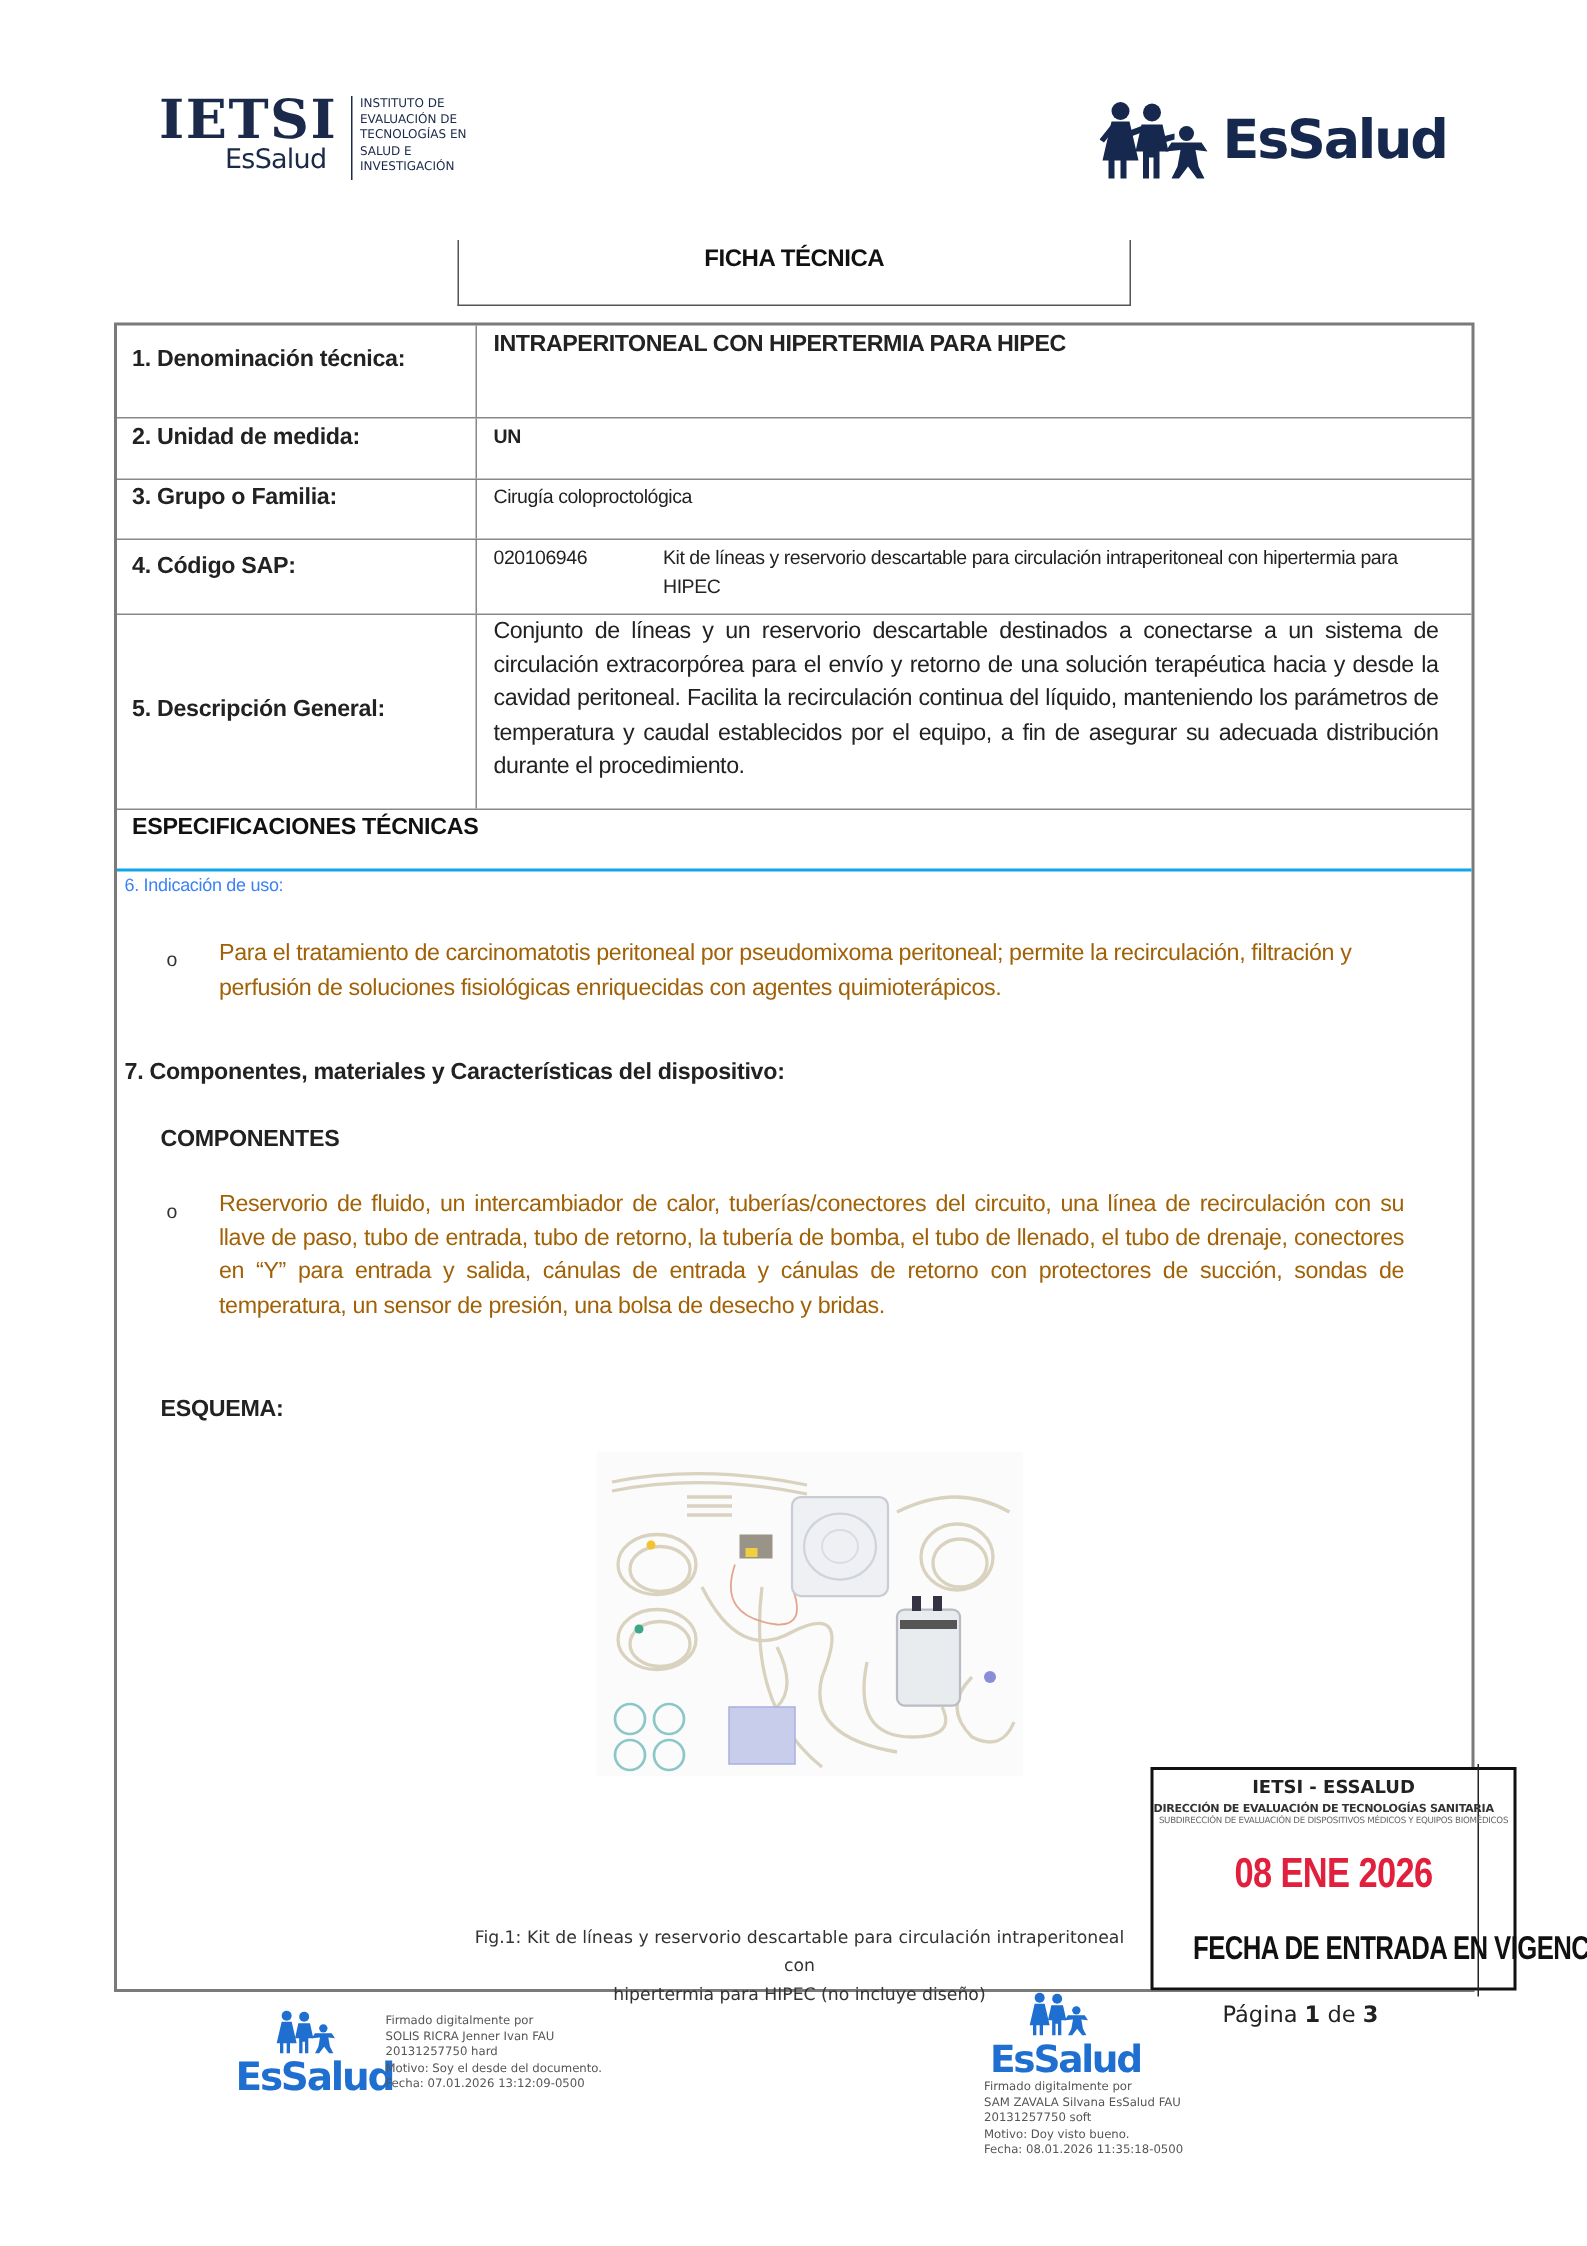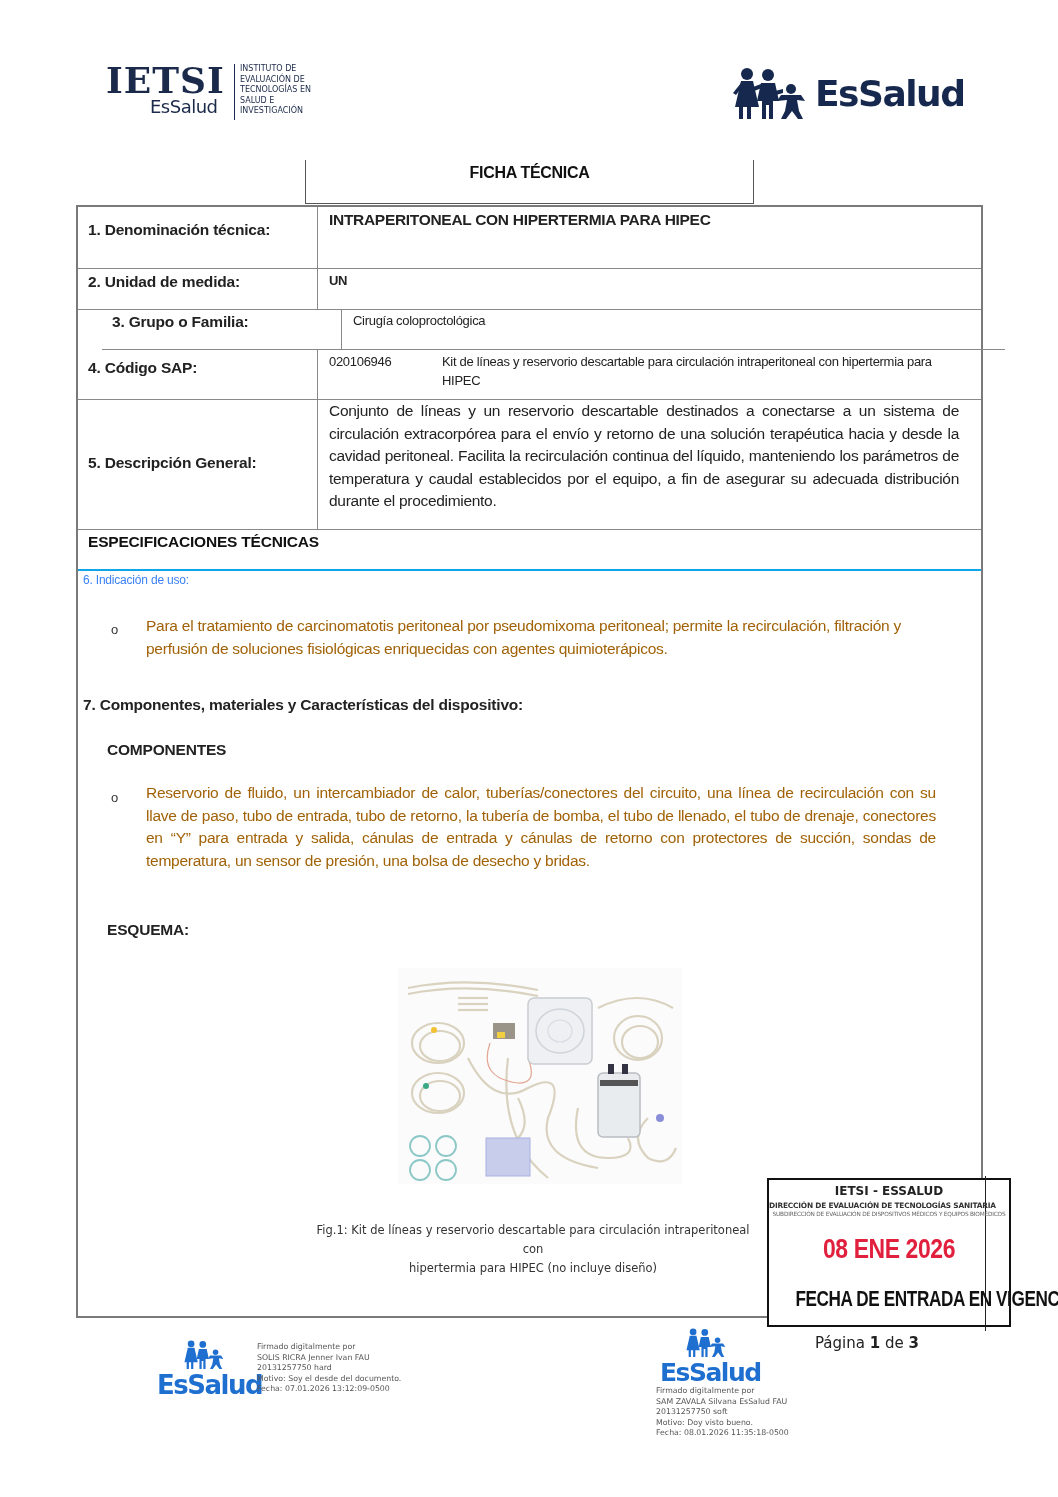--- a/index.html
+++ b/index.html
@@ -15,35 +15,35 @@
 
   .essalud-logo { position: absolute; left: 733px; top: 66px; width: 230px; height: 56px; display: flex; align-items: center; }
   .essalud-logo svg { flex: none; }
   .essalud-word { font-family: "DejaVu Sans", sans-serif; font-weight: bold; font-size: 36px; color: #16284d; letter-spacing: -1.5px; margin-left: 4px; line-height: 1; }
 
   
   .title-box { position: absolute; left: 305px; top: 160px; width: 449px; height: 44px; border-left: 1px solid #555; border-right: 1px solid #555; border-bottom: 1px solid #555; }
   .title-text { position: absolute; left: 0; right: 0; top: 4px; text-align: center; font-weight: bold; font-size: 16px; letter-spacing: -0.3px; }
 
   
-  .main-frame { position: absolute; left: 76px; top: 205px; width: 907px; height: 1113px; border: 2px solid #7a7a7a; border-right-width: 2px; }
+  .main-frame { position: absolute; left: 76px; top: 215px; width: 907px; height: 1113px; border: 2px solid #7a7a7a; border-right-width: 2px; }
   .row { position: absolute; left: 0; width: 903px; border-bottom: 1.5px solid #888; }
   .row .label { position: absolute; left: 0; top: 0; bottom: 0; width: 240px; border-right: 1.5px solid #888; }
   .row .label span { position: absolute; left: 10px; font-size: 15.5px; font-weight: bold; color: #222; letter-spacing: -0.2px; }
   .row .value { position: absolute; left: 240px; right: 0; top: 0; bottom: 0; padding-left: 11px; font-size: 13px; color: #222; letter-spacing: -0.3px; }
 
   .r1 { top: 0; height: 62px; }
   .r1 .label span { top: 14px; }
   .r1 .value { padding-top: 1px; font-weight: bold; line-height: 23px; font-size: 15.5px; }
 
   .r2 { top: 62px; height: 41px; }
   .r2 .label span { top: 4px; }
   .r2 .value { padding-top: 4px; font-weight: bold; }
 
-  .r3 { top: 103px; height: 40px; margin-left: 24px; }
+  .r3 { top: 103px; height: 40px; }
   .r3 .label span { top: 3px; }
   .r3 .value { padding-top: 3px; }
 
   .r4 { top: 143px; height: 50px; }
   .r4 .label span { top: 9px; }
   .r4 .value { padding-top: 2px; line-height: 19px; }
   .sap-code { position: absolute; left: 11px; top: 2px; }
   .sap-desc { position: absolute; left: 124px; top: 2px; right: 20px; }
 
   .r5 { top: 193px; height: 130px; }
@@ -56,21 +56,21 @@
   .content { position: absolute; left: 0; top: 364px; width: 903px; }
   .sec6-title { position: absolute; left: 5px; top: 2px; font-size: 12px; font-weight: normal; color: #3b82f6; letter-spacing: -0.2px; }
   .bullet { position: absolute; font-size: 13px; color: #333; }
   .para { position: absolute; font-size: 15.5px; color: #a16207; line-height: 22.5px; letter-spacing: -0.25px; }
   .para.just { text-align: justify; }
   .sec7-title { position: absolute; left: 5px; top: 125px; font-size: 15.5px; font-weight: bold; color: #222; letter-spacing: -0.2px; }
   .sub-title { position: absolute; left: 29px; font-size: 15.5px; font-weight: bold; color: #222; letter-spacing: -0.2px; }
 
   
   .scheme { position: absolute; left: 398px; top: 968px; width: 284px; height: 216px; background: #fbfbfb; }
-  .caption { position: absolute; left: 308px; top: 1221px; width: 450px; text-align: center; font-family: "DejaVu Sans", sans-serif; font-size: 11.5px; line-height: 19px; color: #333; }
+  .caption { position: absolute; left: 308px; top: 1282px; width: 450px; text-align: center; font-family: "DejaVu Sans", sans-serif; font-size: 11.5px; line-height: 19px; color: #333; }
 
   
   .stamp { position: absolute; left: 767px; top: 1178px; width: 244px; height: 149px; border: 2.5px solid #111; background: #fff; }
   .stamp-1 { position: absolute; left: 0; right: 0; top: 4px; text-align: center; font-family: "DejaVu Sans", sans-serif; font-weight: bold; font-size: 12px; color: #222; }
   .stamp-2 { position: absolute; left: 0; right: 0; top: 21px; font-family: "DejaVu Sans", sans-serif; font-weight: bold; font-size: 7.4px; color: #333; white-space: nowrap; letter-spacing: -0.2px; }
   .stamp-3 { position: absolute; left: 0; right: 0; top: 31px; text-align: center; font-family: "DejaVu Sans", sans-serif; font-size: 5.8px; color: #666; white-space: nowrap; letter-spacing: -0.2px; }
   .stamp-date { position: absolute; left: 0; right: 0; top: 53px; text-align: center; font-family: "Liberation Sans", sans-serif; font-weight: bold; font-size: 28px; color: #e0203c; letter-spacing: -0.5px; transform: scaleX(0.82); }
   .stamp-foot { position: absolute; left: 0; right: 0; top: 106px; text-align: center; font-family: "Liberation Sans", sans-serif; font-weight: bold; font-size: 22px; color: #111; letter-spacing: -0.5px; transform: scaleX(0.78); white-space: nowrap; }
   .stamp-line { position: absolute; left: 216px; top: -4px; width: 1px; height: 155px; background: #222; }
 

